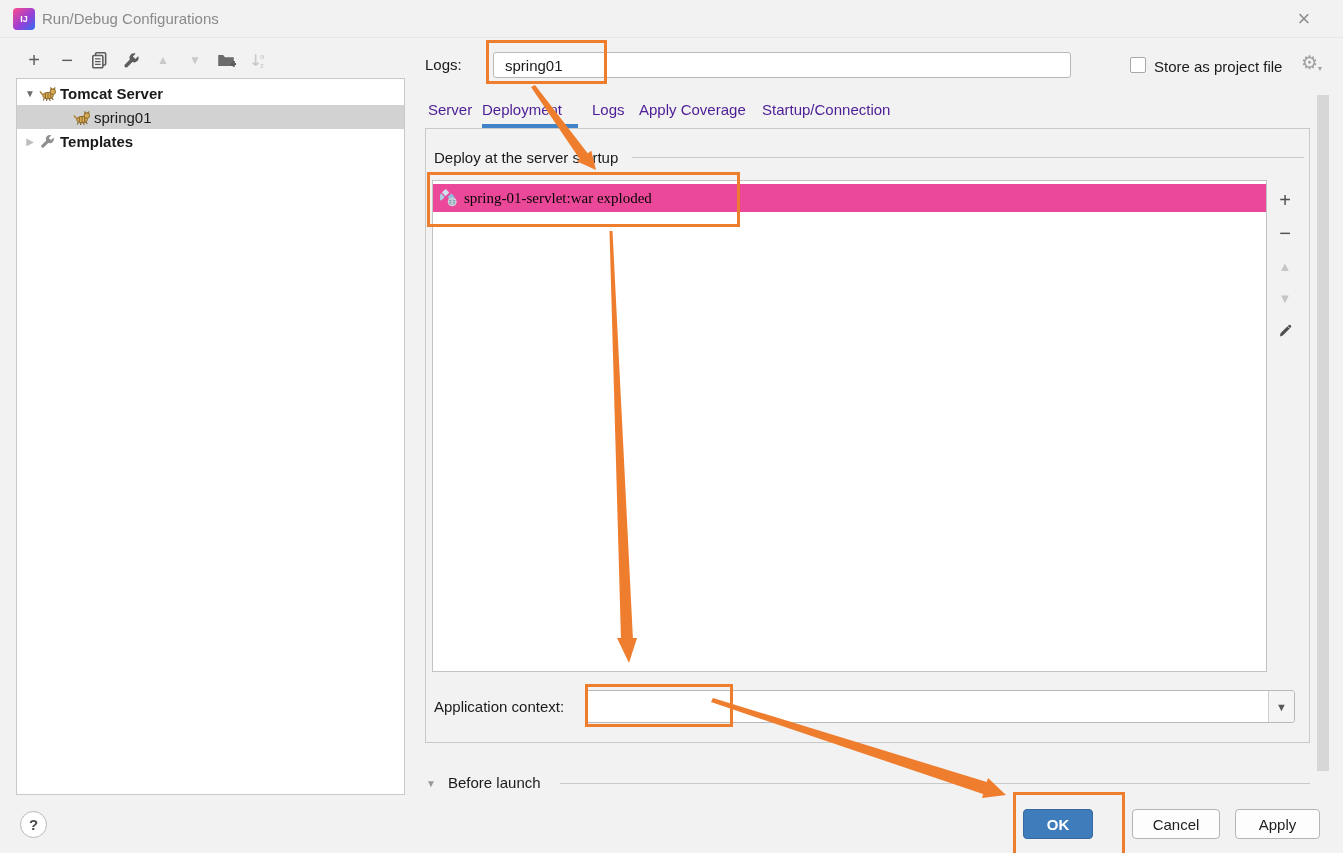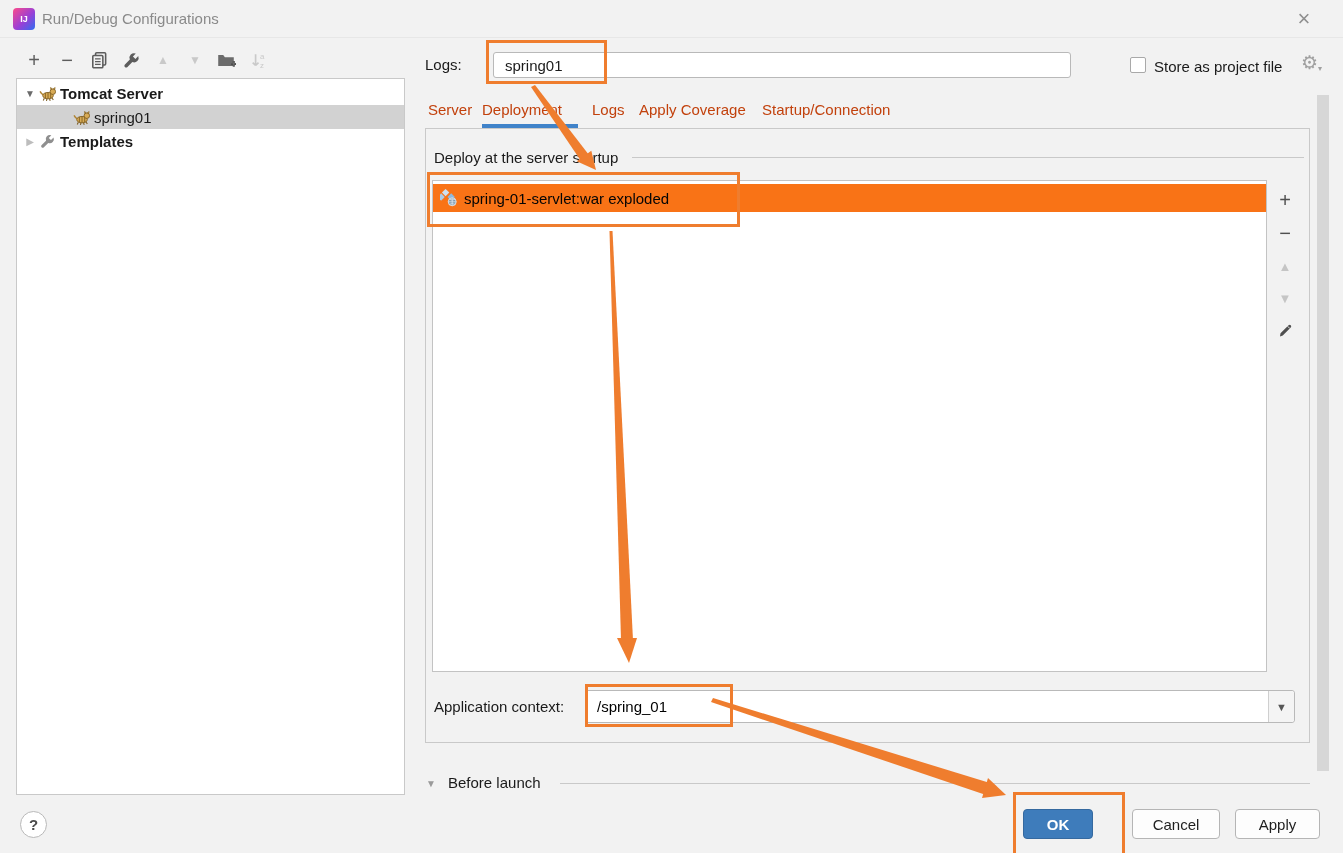--- a/index.html
+++ b/index.html
@@ -40,30 +40,30 @@
   .form-label { color:#1a1a1a; }
   .text-field {
     position:absolute; background:#fff; border:1px solid #b9b9b9; border-radius:3px;
     font:inherit; padding:0 11px; color:#1a1a1a; outline:none;
   }
   .checkbox { left:1130px; top:57px; width:16px; height:16px; background:#fff; border:1px solid #a9a9a9; border-radius:2px; }
   .gear { left:1301px; top:51px; font-size:19px; color:#a0a0a0; }
   .gear-caret { left:1318px; top:64px; font-size:8px; color:#a0a0a0; }
 
   
-  .tab { top:101px; color:#c2410c; cursor:default; }
+  .tab { top:101px; color:#4c1d95; cursor:default; }
   .tab-underline { left:482px; top:124px; width:96px; height:4px; background:#4083c9; }
   .panel-border { left:425px; top:128px; width:885px; height:615px; border:1px solid #c9c9c9; }
 
   
   .group-label { left:434px; top:149px; background:#f2f2f2; padding:0 4px 0 0; }
   .group-line { position:absolute; height:1px; background:#c9c9c9; }
   .list-box { left:432px; top:180px; width:835px; height:492px; background:#fff; border:1px solid #c3c3c3; }
   .list-row { position:absolute; left:0; top:3px; width:833px; height:28px; display:flex; align-items:center; }
-  .list-row.selected { background:#f97316; color:#050505; }
+  .list-row.selected { background:#ec4899; color:#050505;font-family:Liberation Serif, serif; }
   .list-row .art-icon { margin-left:7px; }
   .list-row .lbl { margin-left:6px; }
 
   .side-btn { left:1271px; width:28px; height:28px; display:flex; align-items:center; justify-content:center; }
   .side-glyph { font-size:20px; color:#4f4f4f; line-height:1; }
   .side-glyph.disabled { color:#c5c5c5; font-size:13px; }
 
   
   .combo { left:585px; top:690px; width:710px; height:33px; background:#fff; border:1px solid #b9b9b9; border-radius:3px; }
   .combo input { position:absolute; left:0; top:0; width:680px; height:31px; border:none; font:inherit; padding:0 11px; outline:none; background:transparent; }
@@ -220,21 +220,20 @@
   </div>
   <div class="abs side-btn" style="top:316px">
     <svg width="17" height="17" viewBox="0 0 16 16">
       <path d="M2.8 13.6 L3.3 10.7 L10.9 3.1 a1.45 1.45 0 0 1 2.05 2.05 L5.4 12.8 Z" fill="#4f4f4f"></path>
       <path d="M10 4 l2.1 2.1" stroke="#f2f2f2" stroke-width="0.9"></path>
     </svg>
   </div>
 
   <div class="abs form-label" style="left:434px; top:698px">Application context:</div>
   <div class="abs combo">
-    <input value="/spring_01" style="">
     <div class="combo-btn">
       <span>▼</span>
     </div>
   </div>
 
   <div class="abs bl-arrow">▼</div>
   <div class="abs bl-label">Before launch</div>
   <div class="abs bl-line"></div>
 
   <div class="abs help-btn">

